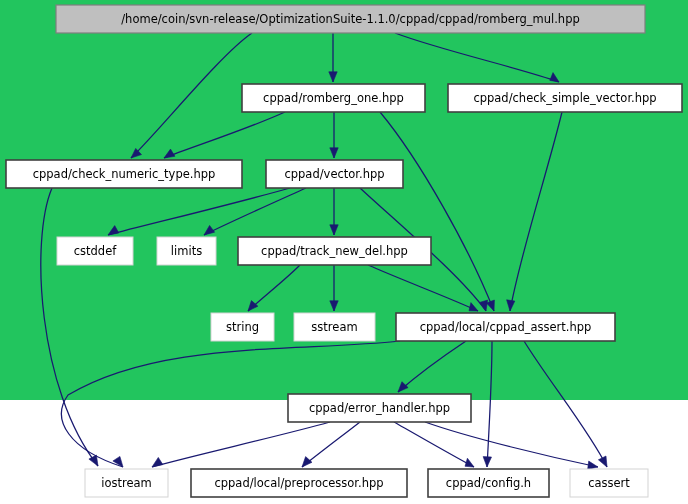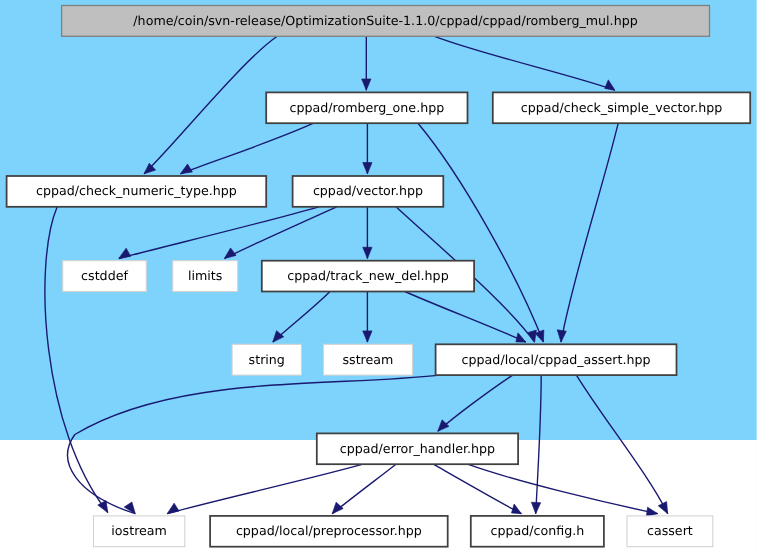--- a/index.html
+++ b/index.html
@@ -10,21 +10,21 @@
   body {
     width: 688px;
     height: 504px;
     overflow: hidden;
     font-family: "DejaVu Sans", sans-serif;
   }
   #graph-root {
     position: relative;
     width: 688px;
     height: 400px;
-    background: #7dd3fc;
+    background: #22c55e;
   }
   svg#graph-svg {
     position: absolute;
     left: 0;
     top: 0;
     width: 688px;
     height: 504px;
     display: block;
   }
   .node-rect {

